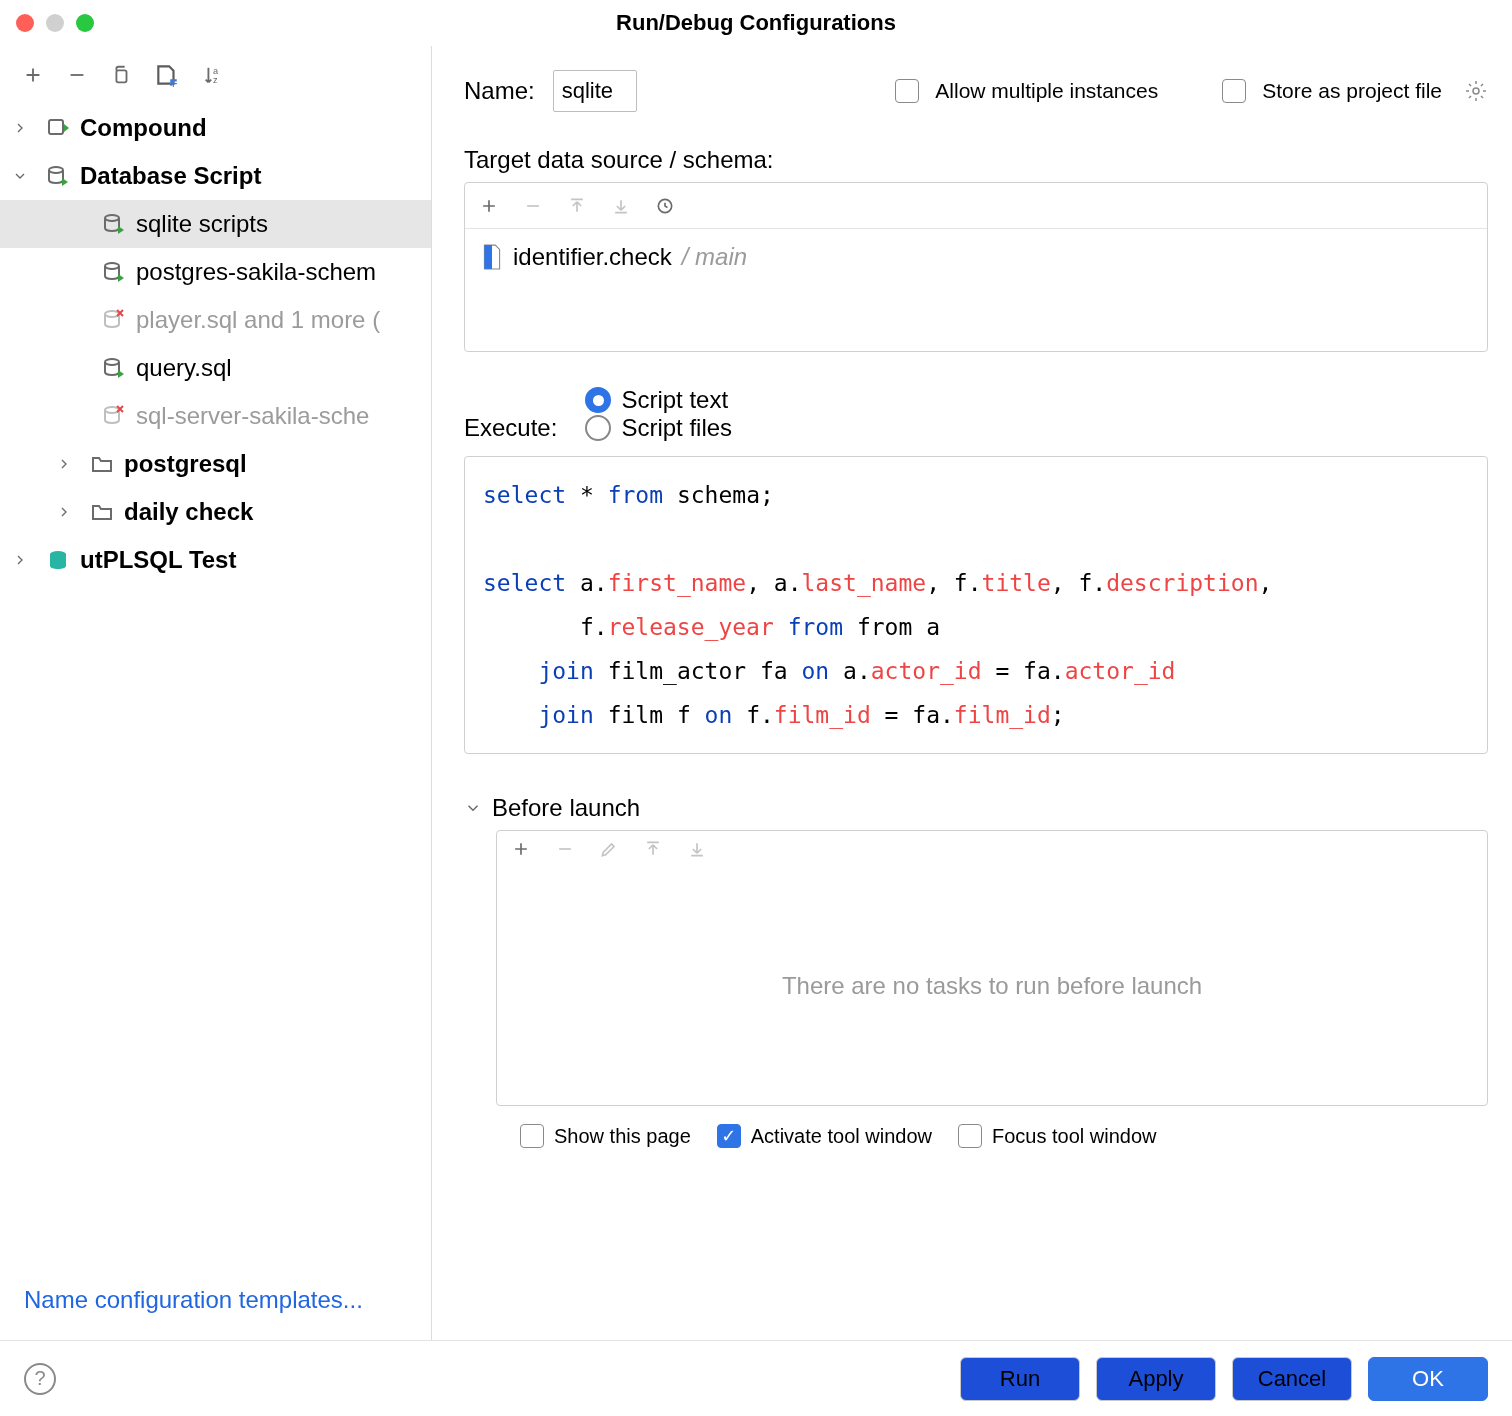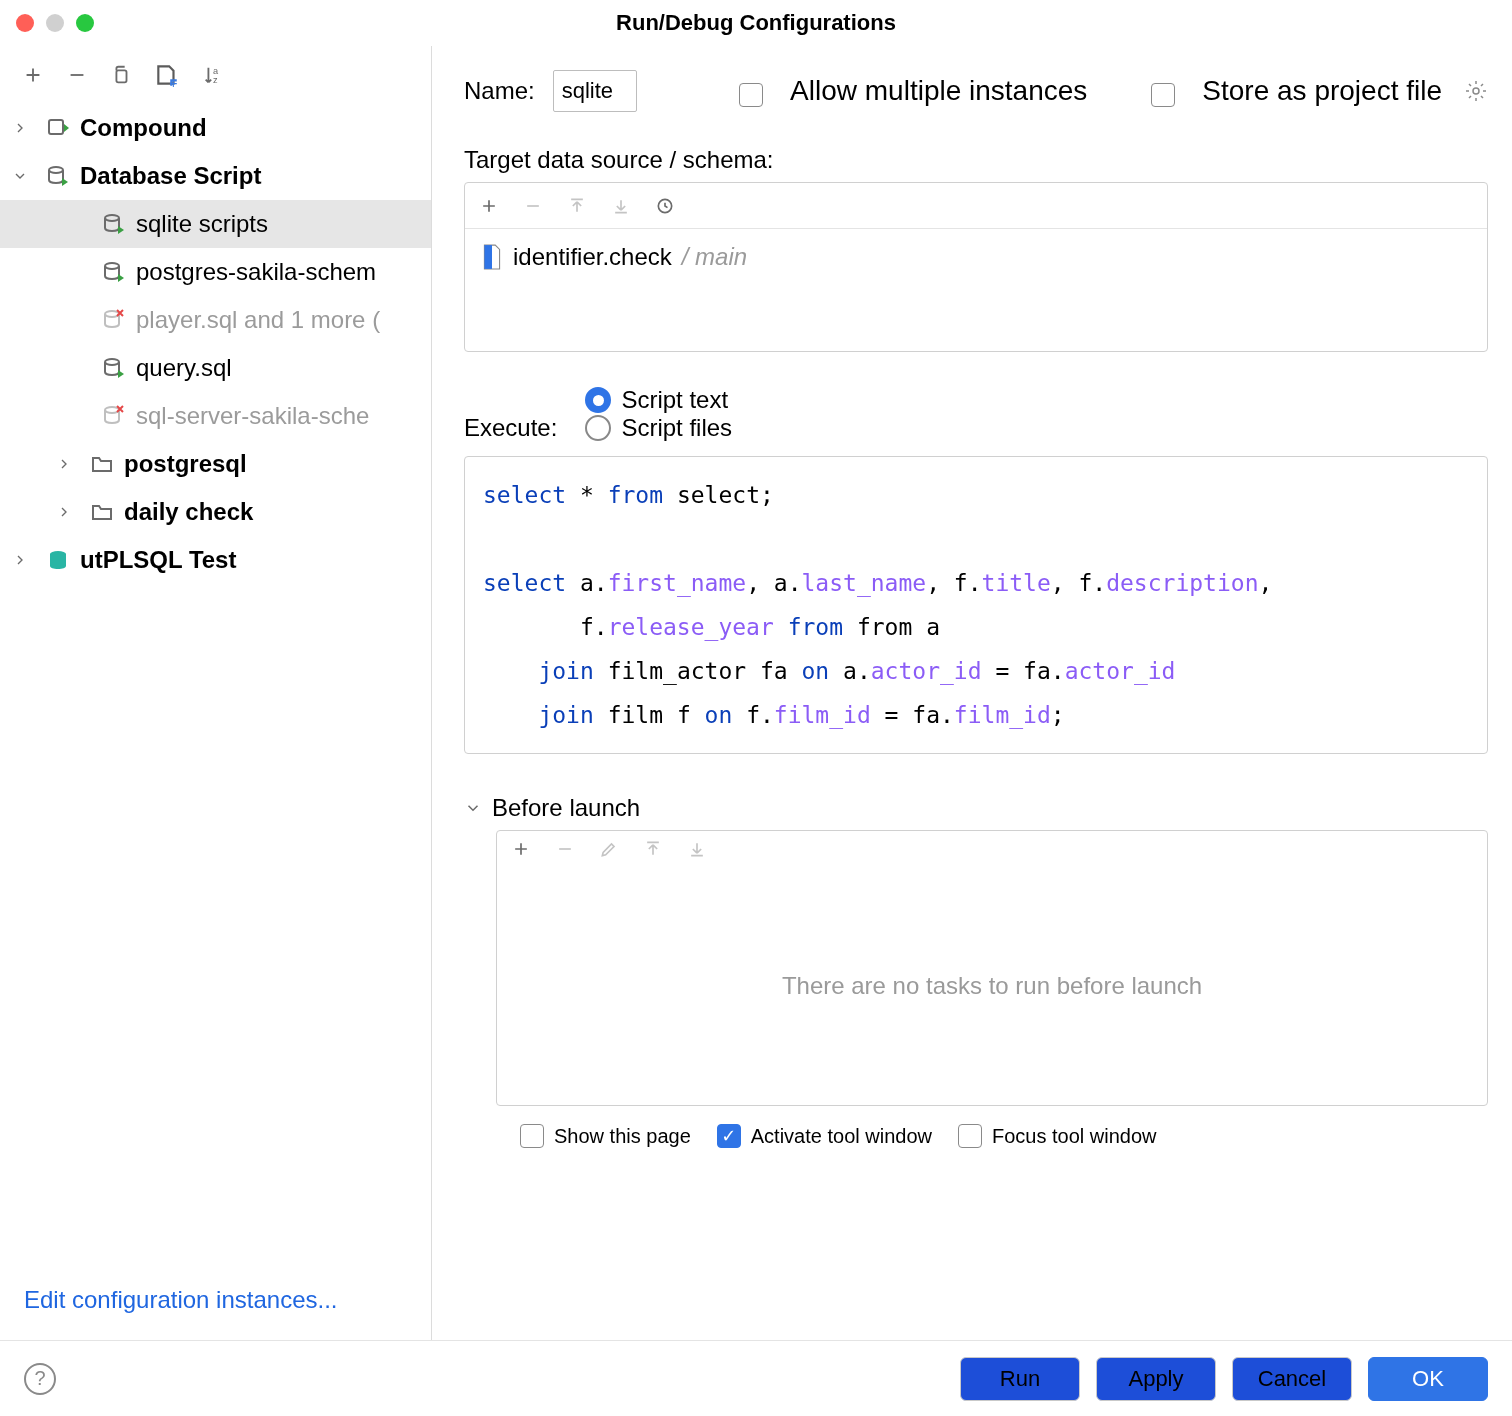--- a/index.html
+++ b/index.html
@@ -56,21 +56,21 @@
     display:flex; flex-direction:column;
   }
   .row { display:flex; align-items:center; gap:18px; }
   .name-row { margin-bottom:34px; }
   .lbl { font-size:24px; }
   .name-input {
     width:84px; height:42px; border:1px solid #bdbdbd; font-size:22px;
     padding:4px 8px; border-radius:2px;
   }
   .chk {
-    display:flex; align-items:flex-end; gap:27px; font-size:28px;
+    display:flex; align-items:flex-end; gap:16px; font-size:21px;
   }
   .gear-out { color:#8a8a8a; margin-left:4px; }
   .section-label { font-size:24px; margin-bottom:8px;}
   .ds-box {
     border:1px solid #d0d0d0; border-radius:4px; margin-bottom:34px;
   }
   .ds-toolbar {
     display:flex; gap:24px; align-items:center; height:46px;
     padding:0 14px; border-bottom:1px solid #e4e4e4;
   }
@@ -84,21 +84,21 @@
   .radio .r { width:26px;height:26px;border-radius:50%;border:2px solid #888;display:flex;align-items:center;justify-content:center;}
   .radio.checked .r{border-color:#2f74e6;background:#2f74e6;}
   .radio.checked .r::after{content:"";width:11px;height:11px;border-radius:50%;background:#fff;}
   .code-box {
     border:1px solid #d0d0d0; border-radius:4px; padding:16px 18px;
     font-family:"SF Mono", Menlo, Consolas, monospace; font-size:23px;
     line-height:44px; color:#000; margin-bottom:40px;
     white-space:pre;
   }
   .kw{color:#0a3fb8;} .star{color:#000;} .ident{color:#000;}
-  .col{color:#8b5cf6;}
+  .col{color:#ef4444;}
   .before-launch-header{ display:flex; align-items:center; gap:10px; font-size:24px; margin-bottom:8px;}
   .before-box{ border:1px solid #d0d0d0; border-radius:4px; margin-left:32px;}
   .bl-toolbar{ display:flex; gap:24px; padding:8px 14px; border-bottom:0; }
   .bl-toolbar .ico{color:#6b6b6b;}
   .bl-toolbar .ico.disabled{color:#c4c4c4;}
   .bl-body{
     height:238px; display:flex; align-items:center; justify-content:center;
     color:#9a9a9a; font-size:24px;
   }
   .bottom-checks{ display:flex; gap:26px; align-items:center; font-size:20px; margin-top:18px; padding-left:56px;}
@@ -280,21 +280,21 @@
           </span>
           <span class="icon">
             <svg width="24" height="24" viewBox="0 0 24 24">
               <ellipse cx="12" cy="6" rx="8" ry="3" fill="#29b5a4"></ellipse>
               <path d="M4 6v12c0 1.7 3.6 3 8 3s8-1.3 8-3V6" fill="#29b5a4"></path>
             </svg>
           </span>
           <span class="label">utPLSQL Test</span>
         </div>
       </div>
-    <div class="edit-templates">Edit configuration instances...</div>
+    <div class="edit-templates">Name configuration templates...</div>
   </div>
 
   <div class="main">
     <div class="row name-row">
       <span class="lbl">Name:</span>
       <input class="name-input" value="sqlite" style="">
       <div style="flex:1"></div>
       <label class="chk">
         <span class="cbox" id="cb-allow"></span>
         <span>Allow multiple instances</span>
@@ -363,21 +363,21 @@
             <span class="r"></span>
             <span>Script text</span>
           </span>
           <span class="radio" style="margin-right:28px;">
             <span class="r"></span>
             <span>Script files</span>
           </span>
         </span>
     </div>
 
-    <div class="code-box" id="codebox"><span class="kw">select </span><span class="star">* </span><span class="kw">from </span><span class="ident">select;</span>
+    <div class="code-box" id="codebox"><span class="kw">select </span><span class="star">* </span><span class="kw">from </span><span class="ident">schema;</span>
 <span class="ident"></span>
 <span class="kw">select </span><span class="ident">a.</span><span class="col">first_name</span><span class="ident">, a.</span><span class="col">last_name</span><span class="ident">, f.</span><span class="col">title</span><span class="ident">, f.</span><span class="col">description</span><span class="ident">,</span>
 <span class="ident">       f.</span><span class="col">release_year</span><span class="kw"> from </span><span class="ident">from a</span>
 <span class="ident">    </span><span class="kw">join </span><span class="ident">film_actor fa </span><span class="kw">on </span><span class="ident">a.</span><span class="col">actor_id</span><span class="ident"> = fa.</span><span class="col">actor_id</span>
 <span class="ident">    </span><span class="kw">join </span><span class="ident">film f </span><span class="kw">on </span><span class="ident">f.</span><span class="col">film_id</span><span class="ident"> = fa.</span><span class="col">film_id</span><span class="ident">;</span></div>
 
     <div class="before-launch-header">
       <span>
           <svg width="18" height="18" viewBox="0 0 24 24">
             <path d="M6 9l6 6 6-6" fill="none" stroke="#6b6b6b" stroke-width="2"></path>

